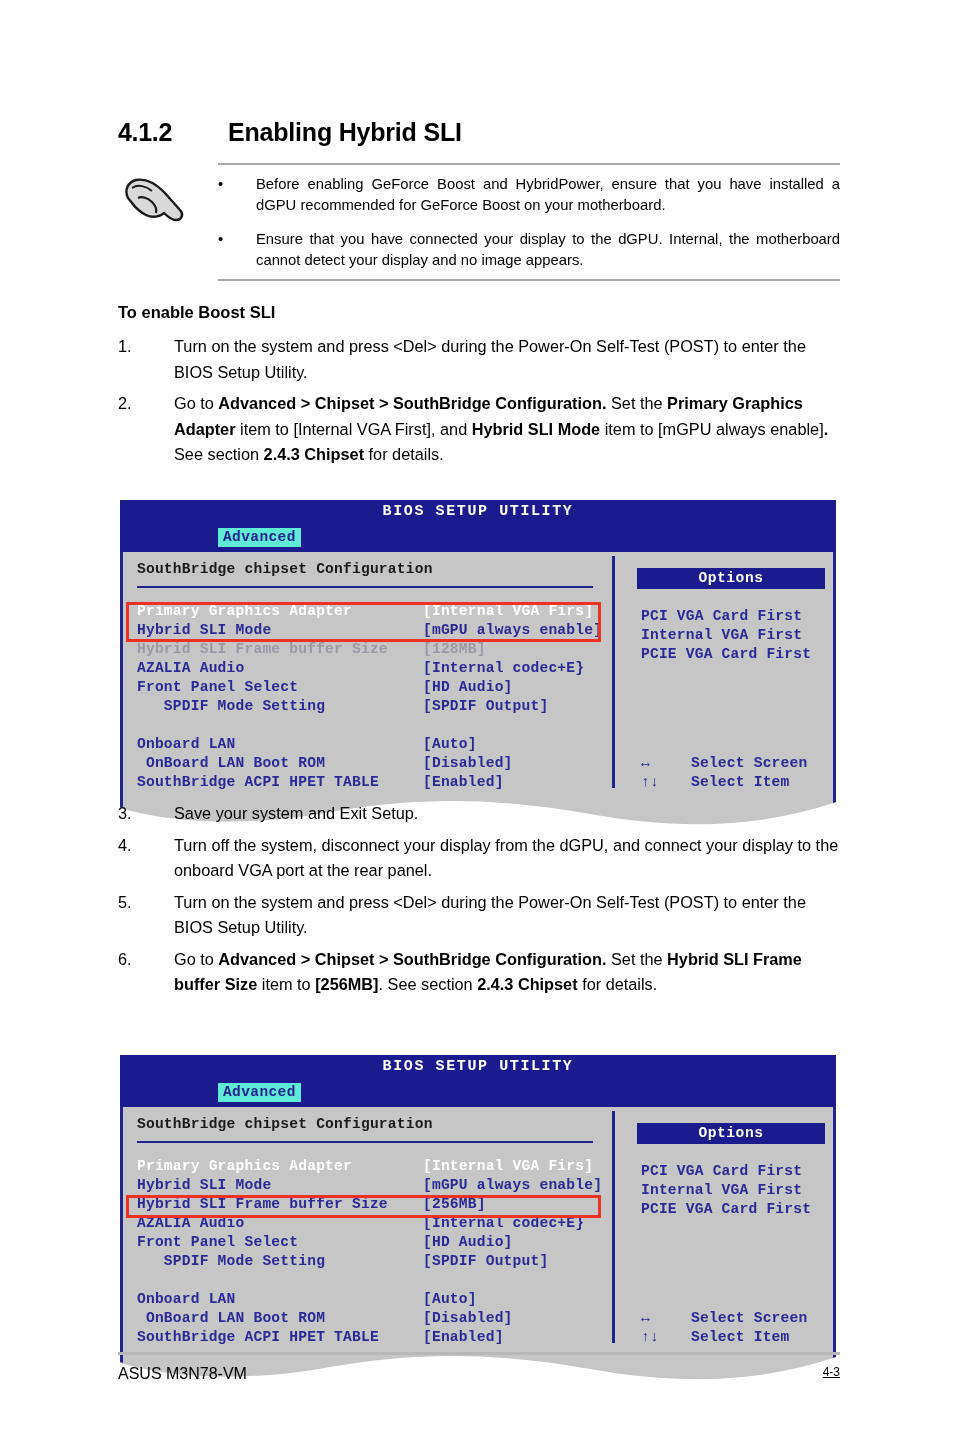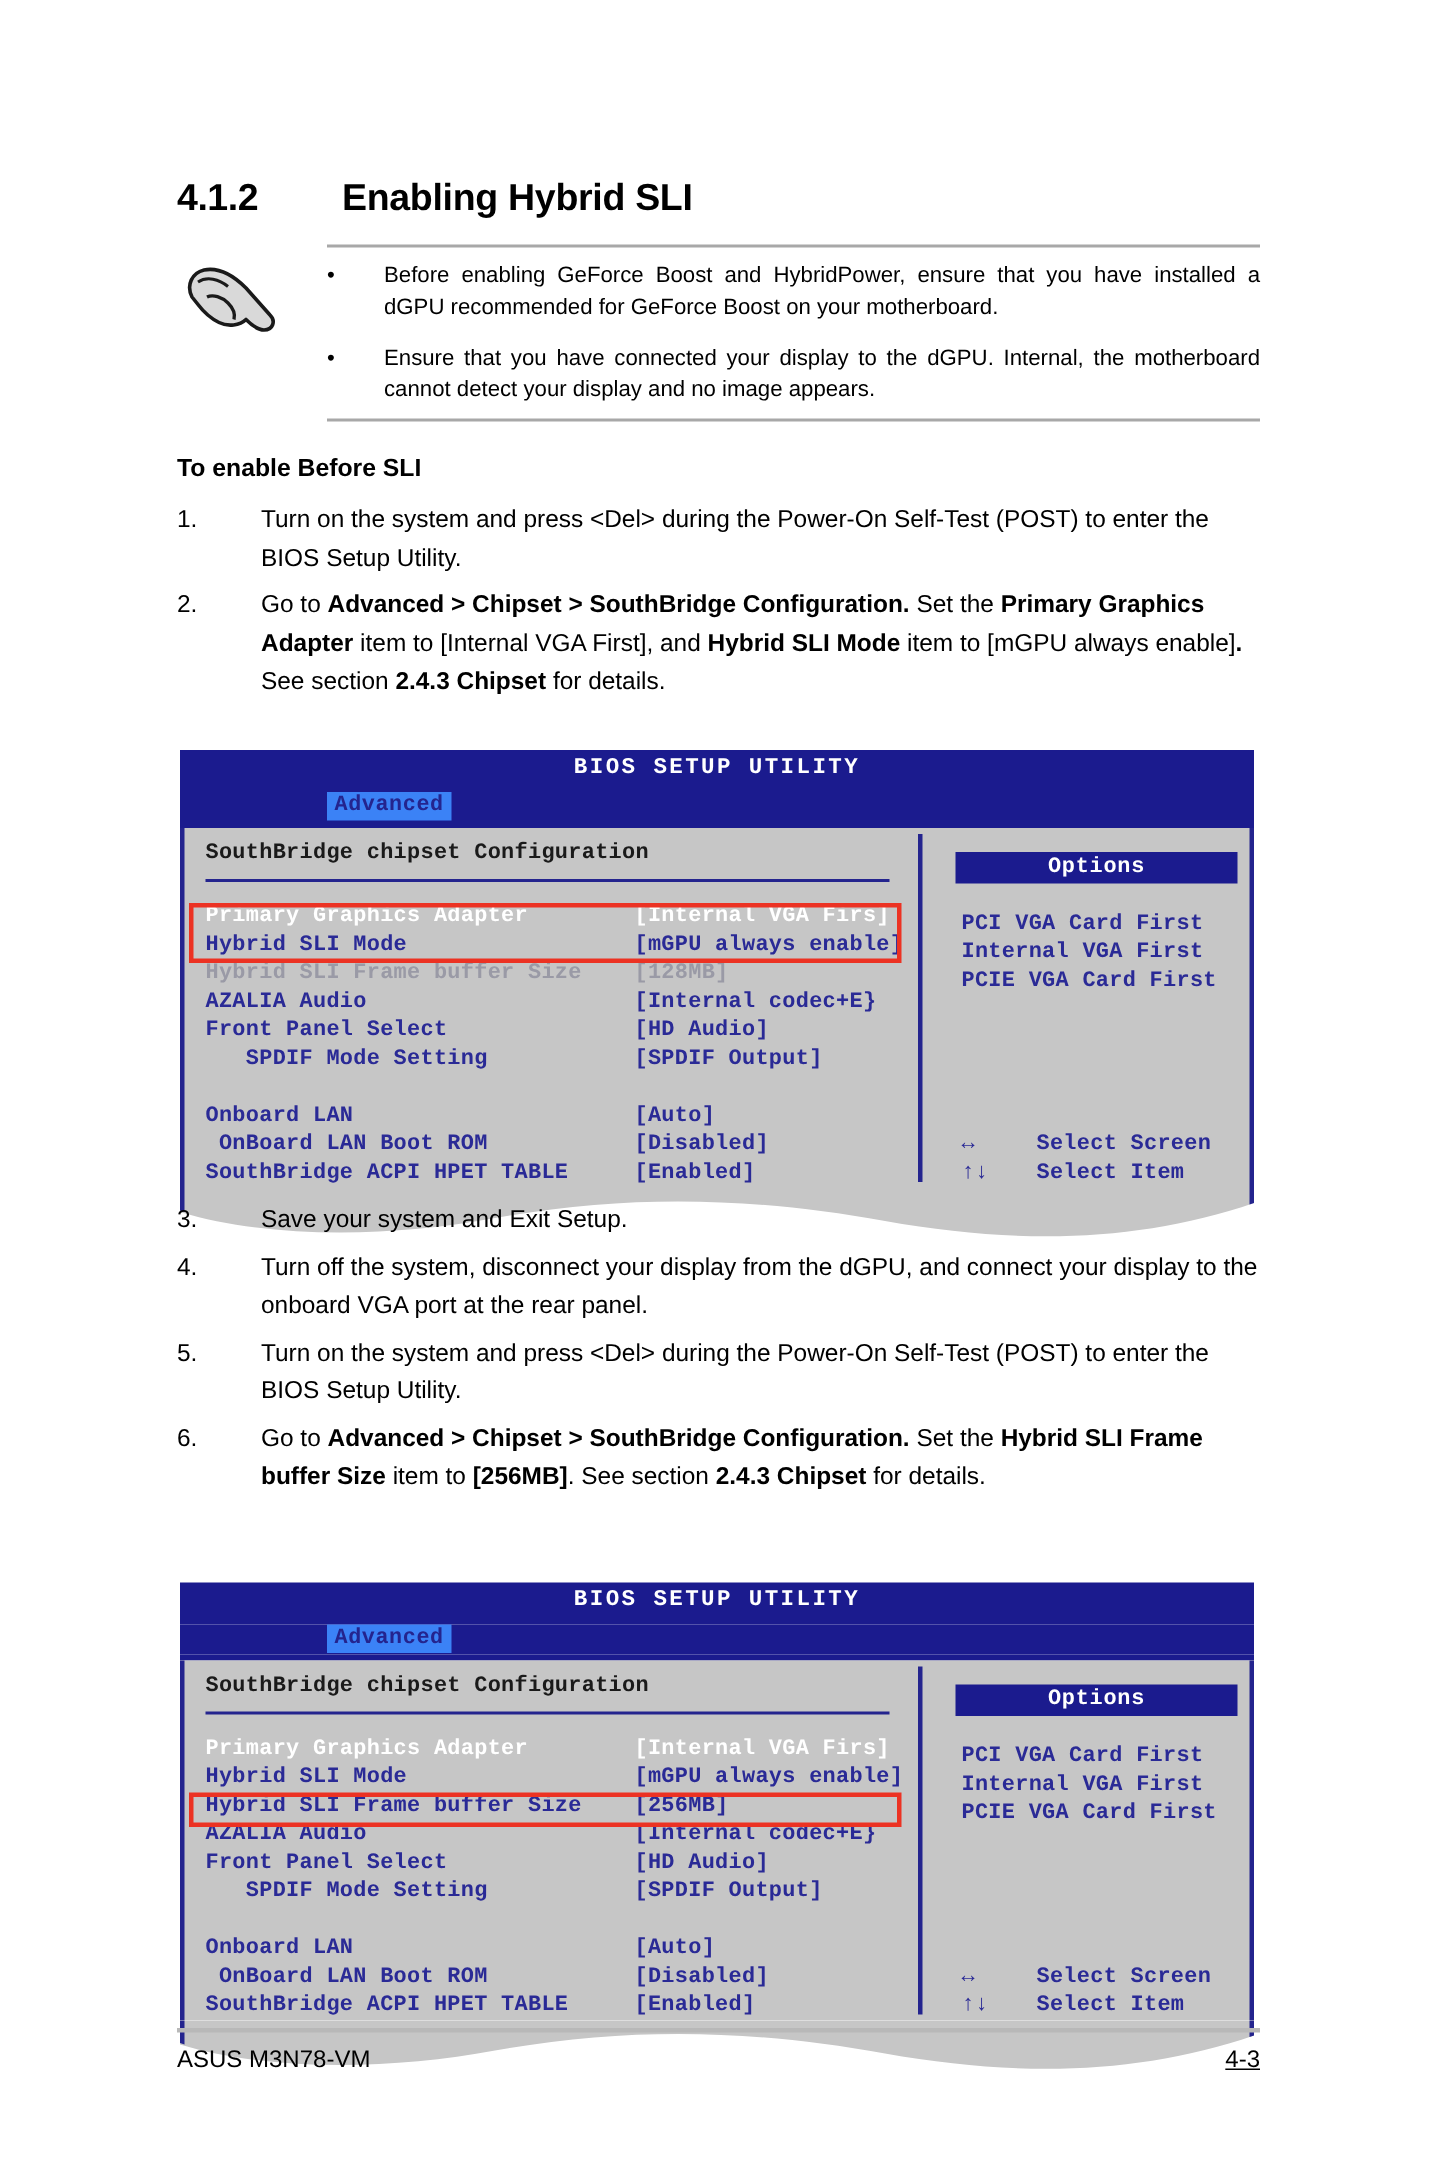--- a/index.html
+++ b/index.html
@@ -139,21 +139,21 @@
   }
   .bios-tabbar {
     position: relative;
     height: 20px;
     background: #1b1b8e;
   }
   .bios-tab {
     position: absolute;
     left: 98px;
     top: 0;
-    background: #3b82f6;
+    background: #5eead4;
     color: #24248e;
     font-family: "Liberation Mono", monospace;
     font-weight: bold;
     font-size: 14.5px;
     padding: 1px 5px 2px 5px;
     letter-spacing: 0.4px;
   }
   .bios-underline {
     height: 4px;
     background: #1b1b8e;
@@ -269,21 +269,21 @@
   .footer-left {
     position: absolute;
     left: 118px;
     top: 1365px;
     font-size: 16px;
   }
   .footer-right {
     position: absolute;
     right: 114px;
     top: 1365px;
-    font-size: 16px;
+    font-size: 12px;
     text-decoration: underline;
   }
 </style>
 </head>
 <body>
 
 <div class="page">
 
   <div class="section-head">
     <div class="section-num">4.1.2</div>
@@ -310,21 +310,21 @@
         </div>
         <div class="note-item">
           <div class="note-bullet">•</div>
           <div class="note-text">Ensure that you have connected your display to the dGPU. Internal, the motherboard cannot detect your display and no image appears.</div>
         </div>
       </div>
     </div>
     <div class="note-rule bottom"></div>
   </div>
 
-  <div class="proc-title" style="top:303px;">To enable Before SLI</div>
+  <div class="proc-title" style="top:303px;">To enable Boost SLI</div>
 
   <div class="steps" id="steps-top" style="top:334px;">
       <div class="step">
         <div class="step-num">1.</div>
         <div class="step-text">Turn on the system and press &lt;Del&gt; during the Power-On Self-Test (POST) to enter the BIOS Setup Utility.</div>
       </div>
       <div class="step">
         <div class="step-num">2.</div>
         <div class="step-text">Go to <b>Advanced &gt; Chipset &gt; SouthBridge Configuration.</b> Set the <b>Primary Graphics Adapter</b> item to [Internal VGA First], and <b>Hybrid SLI Mode</b> item to [mGPU always enable]<b>.</b> See section <b>2.4.3 Chipset</b> for details.</div>
       </div>

